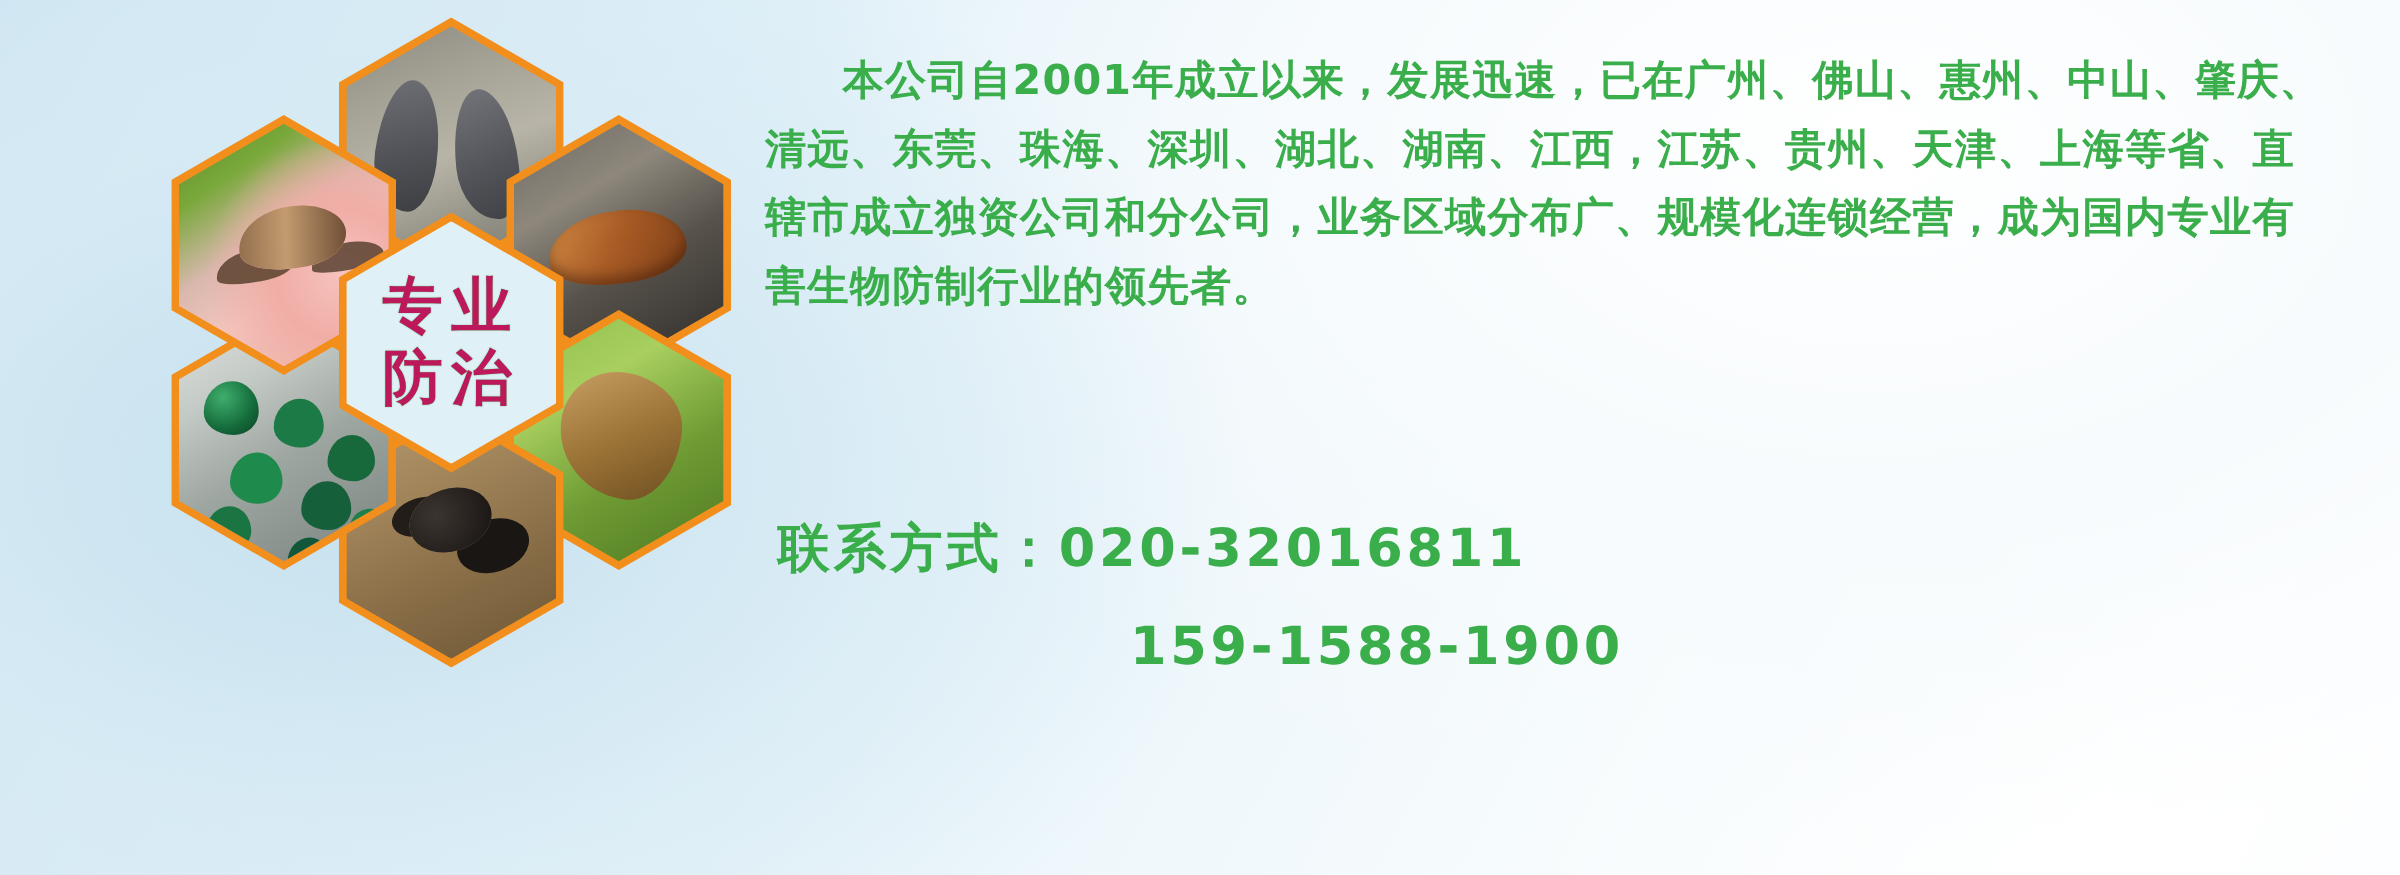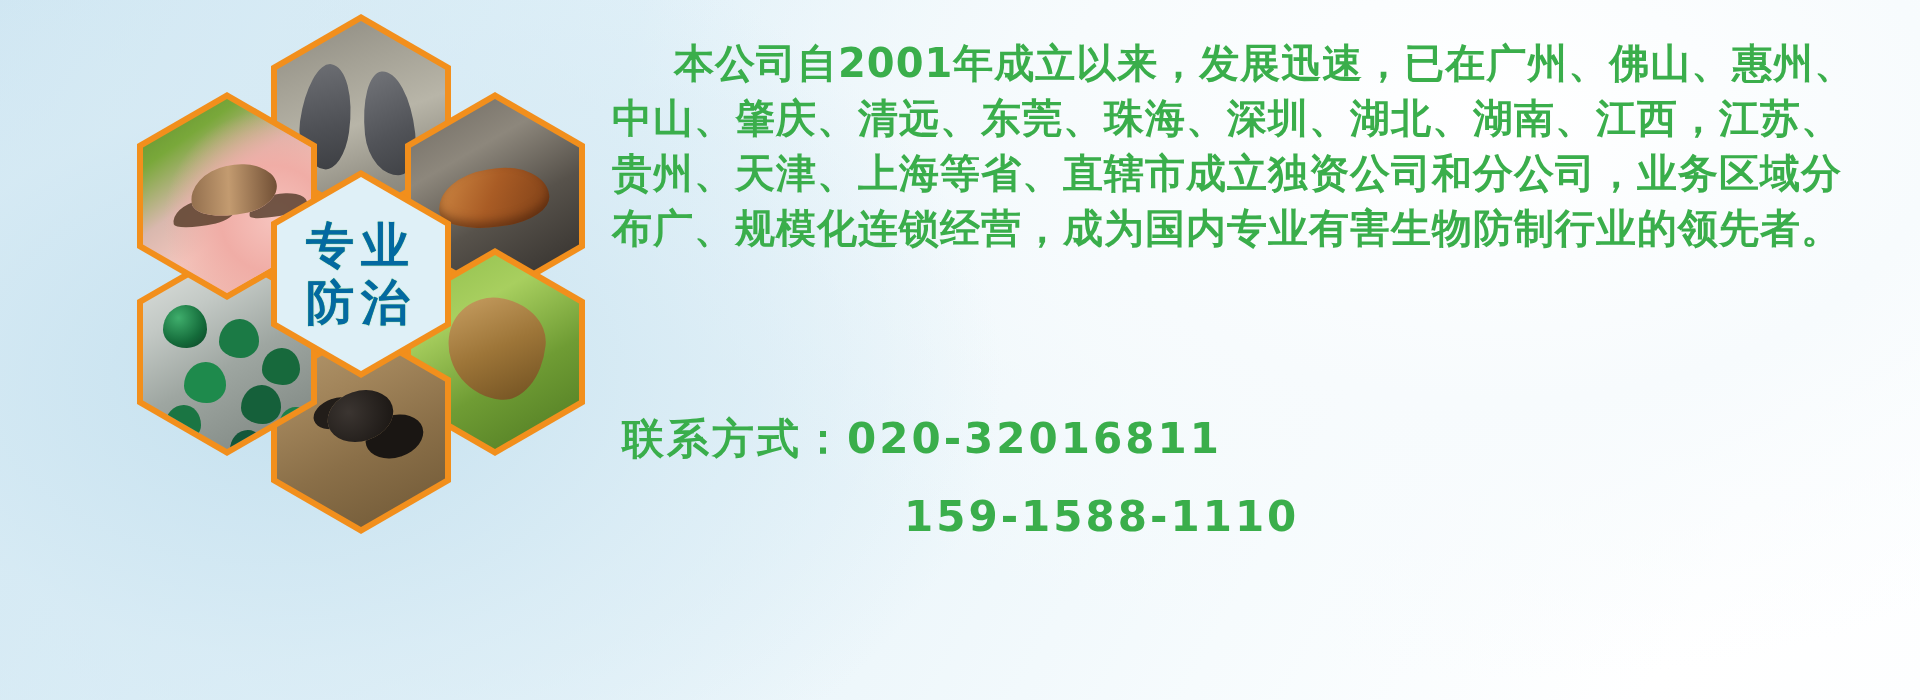--- a/index.html
+++ b/index.html
@@ -25,21 +25,21 @@
   }
   .hex .inner{
     width:168px;height:194px;
     clip-path:polygon(50% 0%,100% 25%,100% 75%,50% 100%,0% 75%,0% 25%);
     overflow:hidden;position:relative;
   }
   .hex .art{position:absolute;inset:0;}
   
   #hex-center .inner{background:#dff0f7;display:flex;align-items:center;justify-content:center;}
   .center-txt{
-    color:#0369a1;font-weight:bold;line-height:1.18;text-align:center;
+    color:#be185d;font-weight:bold;line-height:1.18;text-align:center;
     font-size:48px;letter-spacing:7px;
     font-family:"DejaVu Sans","Liberation Sans",sans-serif;
     text-shadow:0 0 1px #3cb54a;
   }
   .center-txt span{display:block;}
 
   
   .art-mosquito{
     background:
       radial-gradient(circle at 78% 62%, #f6c3bd 0%, #f0ada6 30%, rgba(240,173,166,0) 62%),
@@ -100,21 +100,21 @@
     border-radius:52% 48% 46% 54%/58% 56% 44% 42%;
     box-shadow:
       54px 12px 0 -2px #1b7a45, 96px 40px 0 -3px #17693c,
       20px 56px 0 -1px #1e8a4c, 76px 78px 0 -2px #15603a,
       -2px 96px 0 -4px #1a7543, 62px 120px 0 -5px #13573a,
       110px 96px 0 -6px #1d8049;
   }
   
   #intro{
     position:absolute;left:612px;top:36px;width:1256px;
-    color:#3aae4b;font-weight:bold;font-size:40px;line-height:55px;
+    color:#3aae4b;font-weight:bold;font-size:33px;line-height:55px;
     font-family:"DejaVu Sans","Liberation Sans",sans-serif;
     letter-spacing:1px;
   }
   #intro .p{text-indent:62px;margin:0;}
   #contact{position:absolute;left:622px;top:400px;width:1260px;}
   .contact-line{
     color:#3aae4b;font-weight:bold;font-size:42px;line-height:78px;
     font-family:"DejaVu Sans","Liberation Sans",sans-serif;
     letter-spacing:3px;white-space:nowrap;
   }
@@ -172,16 +172,16 @@
       </div>
     </div>
   </div>
 
   <div id="intro">
     <p class="p">本公司自2001年成立以来，发展迅速，已在广州、佛山、惠州、中山、肇庆、清远、东莞、珠海、深圳、湖北、湖南、江西，江苏、贵州、天津、上海等省、直辖市成立独资公司和分公司，业务区域分布广、规模化连锁经营，成为国内专业有害生物防制行业的领先者。</p>
   </div>
 
   <div id="contact">
     <div class="contact-line">联系方式：020-32016811</div>
-    <div class="contact-line indent">159-1588-1110</div>
+    <div class="contact-line indent">159-1588-1900</div>
   </div>
 
 </div>
 
 </body></html>

